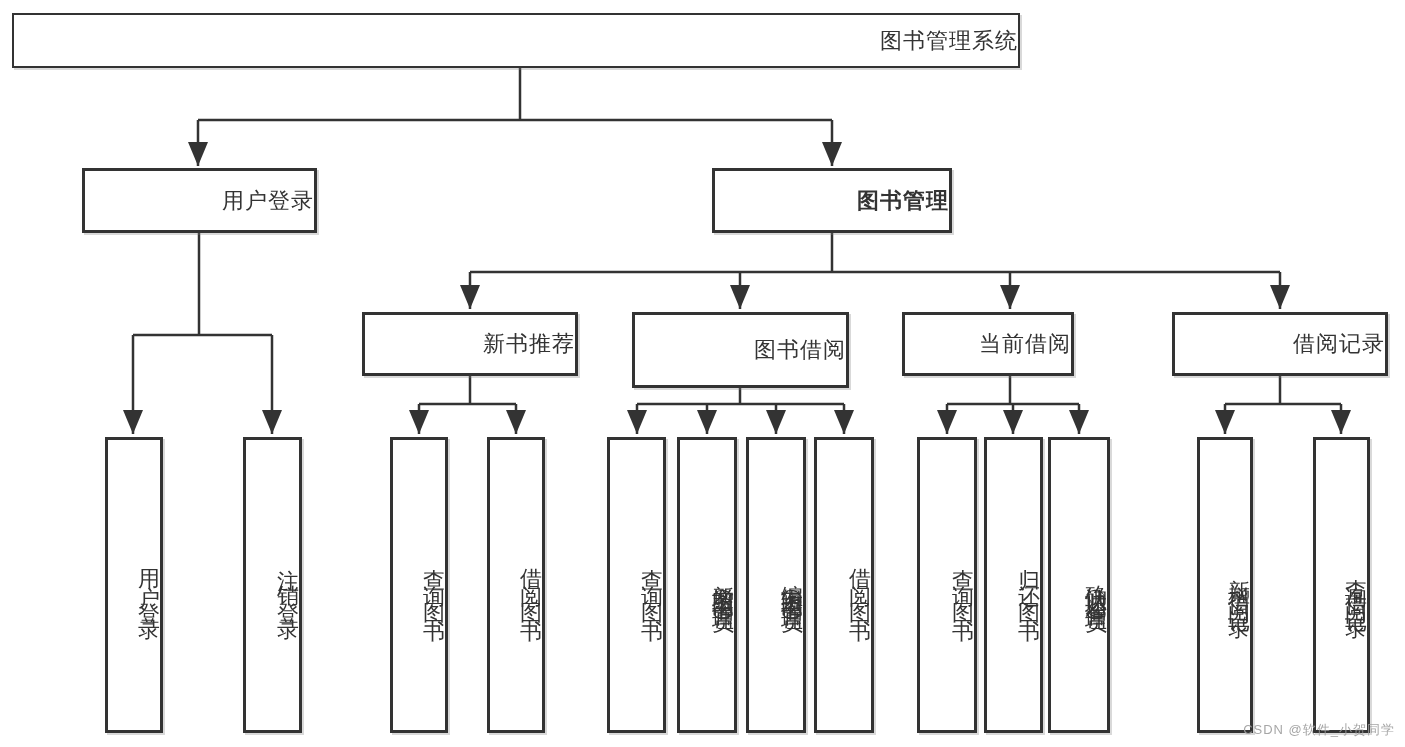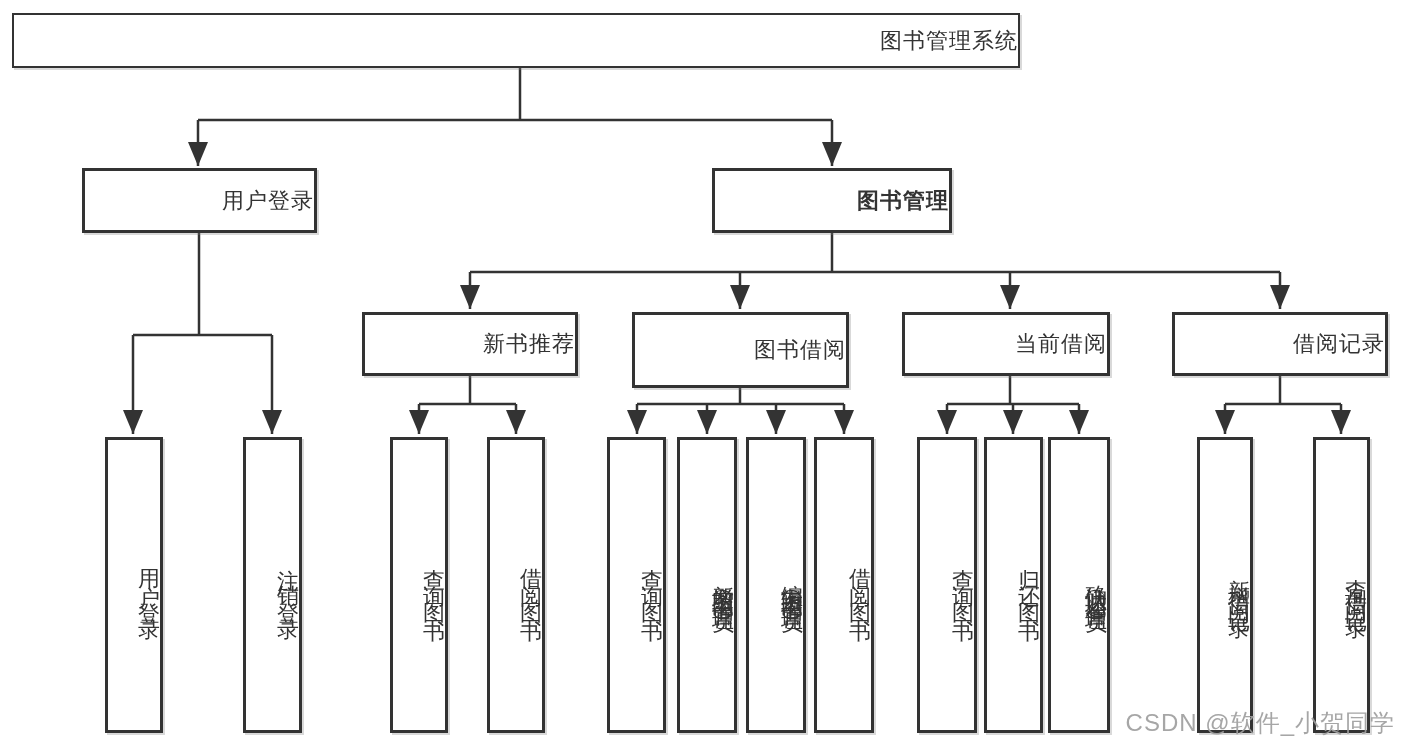--- a/index.html
+++ b/index.html
@@ -51,21 +51,21 @@
     line-height: 1;
     color: #333333;
   }
   .sp4 span { letter-spacing: 17px; }
   .sp6 span { letter-spacing: 8px;  }
   .sp9 span { letter-spacing: 4px;  }
   .watermark {
     position: absolute;
     right: 10px;
     bottom: 8px;
-    font-size: 24px;
+    font-size: 13px;
     color: rgba(158,158,158,0.92);
     letter-spacing: 1px;
     z-index: 5;
     white-space: nowrap;
   }
 </style>
 </head>
 <body>
 
 <div class="canvas">
@@ -130,21 +130,21 @@
   <div class="box hbox" style="left:712px; top:168px; width:240px; height:65px;font-weight:bold;">
     <span>图书管理</span>
   </div>
 
   <div class="box hbox" style="left:362px; top:312px; width:216px; height:64px;">
     <span>新书推荐</span>
   </div>
   <div class="box hbox" style="left:632px; top:312px; width:217px; height:76px;">
     <span>图书借阅</span>
   </div>
-  <div class="box hbox" style="left:902px; top:312px; width:208px; height:64px;">
+  <div class="box hbox" style="left:902px; top:312px; width:172px; height:64px;">
     <span>当前借阅</span>
   </div>
   <div class="box hbox" style="left:1172px; top:312px; width:216px; height:64px;">
     <span>借阅记录</span>
   </div>
 
   <div class="box leaf sp4" style="left:105px; width:58px;">
     <span>用户登录</span>
   </div>
   <div class="box leaf sp4" style="left:243px; width:59px;">

